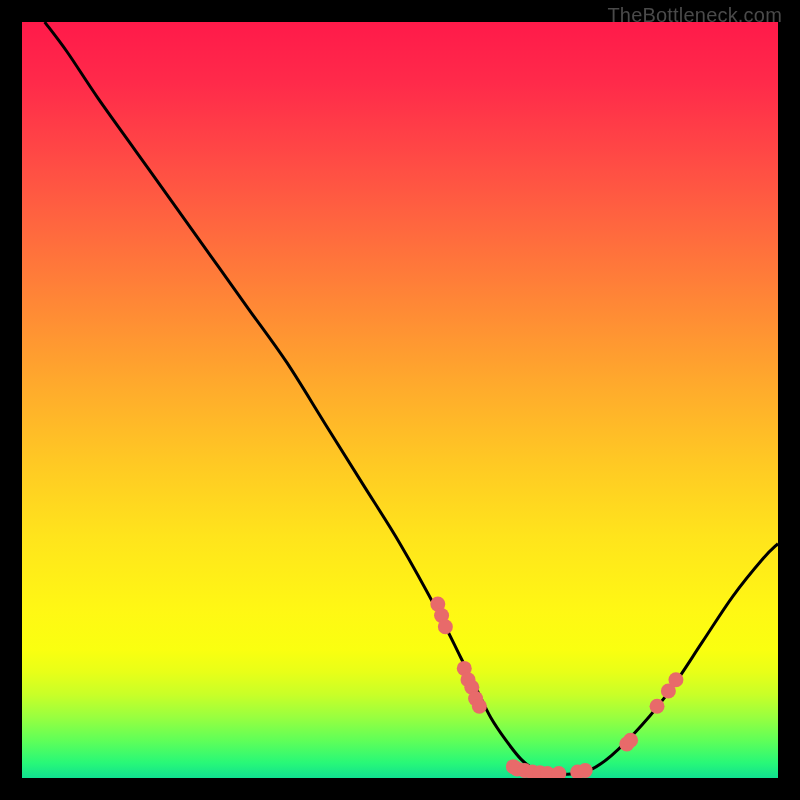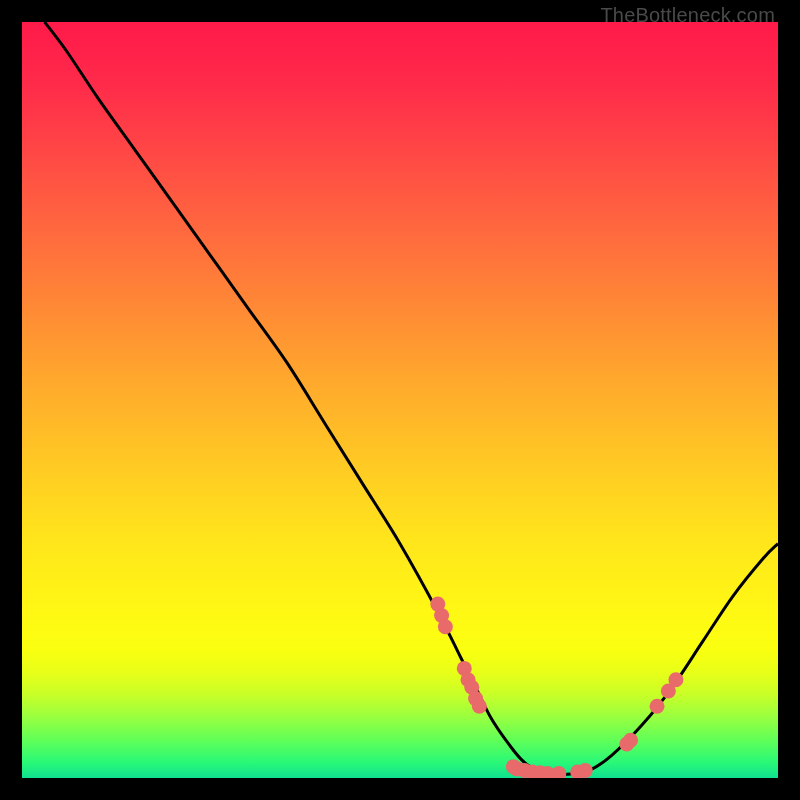--- a/index.html
+++ b/index.html
@@ -36,21 +36,21 @@
       #c8ff28 89%,
       #98ff40 92%,
       #60ff58 95%,
       #28f878 98%,
       #10e090 100%
     );
   }
   .watermark {
     position: absolute;
     top: 4px;
-    right: 25px;
+    right: 18px;
     color: #4a4a4a;
     font-size: 20px;
     font-weight: 400;
     letter-spacing: 0.2px;
     z-index: 10;
   }
   svg.curve {
     position: absolute;
     left: 22px;
     top: 22px;

